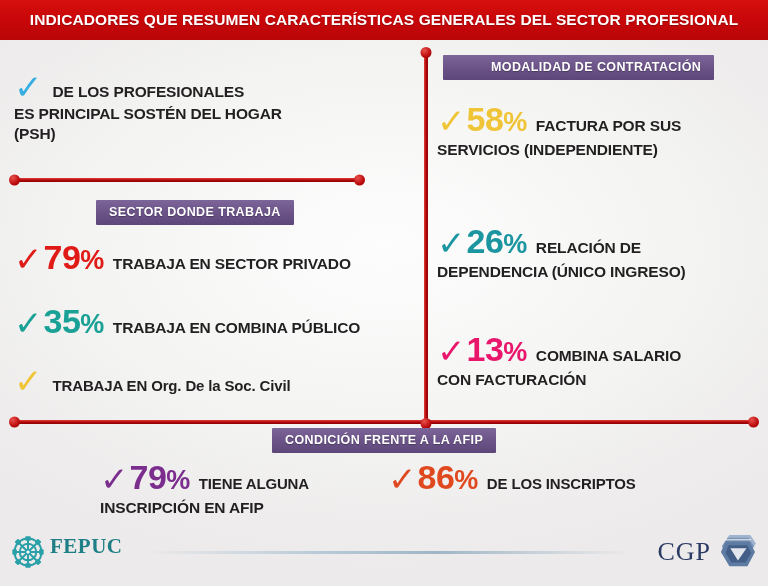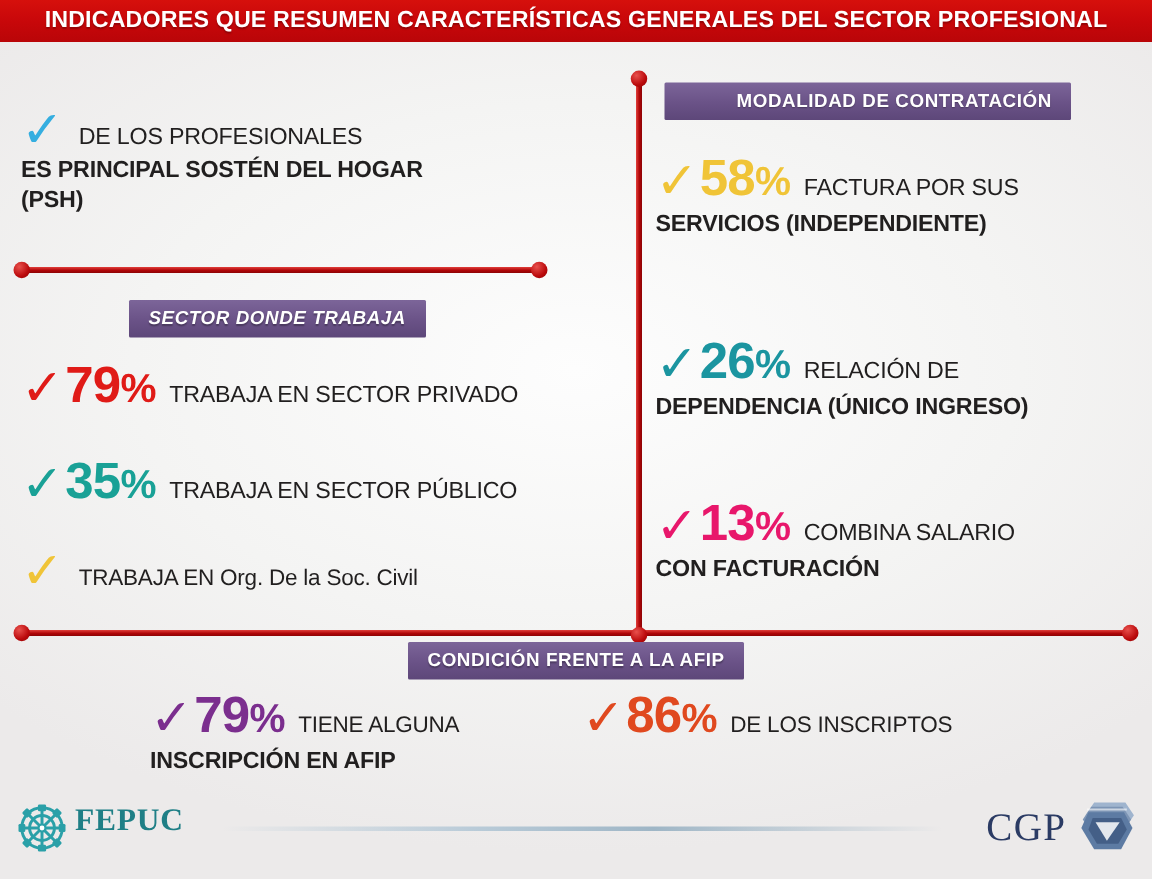--- a/index.html
+++ b/index.html
@@ -19,21 +19,21 @@
     background:
       radial-gradient(ellipse 70% 55% at 50% 42%, #fdfdfd 0%, #f4f4f3 55%, #eceaea 100%);
     overflow: hidden;
   }
 
   
   .header-bar {
     position: absolute;
     top: 0; left: 0;
     width: 768px;
-    height: 28px;
+    height: 40px;
     background: linear-gradient(180deg, #d6100c 0%, #c8070a 50%, #b90508 100%);
     display: flex;
     align-items: center;
     justify-content: center;
   }
   .header-title {
     color: #ffffff;
     font-size: 15.5px;
     font-weight: bold;
     letter-spacing: 0.1px;
@@ -88,21 +88,21 @@
     color: #ffffff;
     font-size: 12.5px;
     font-weight: bold;
     letter-spacing: 0.4px;
     padding: 5px 13px 6px 13px;
     white-space: nowrap;
     border-radius: 1px;
     text-shadow: 0 1px 1px rgba(0,0,0,0.3);
   }
   #badge-modalidad { top: 55px;  left: 443px; padding-left: 48px; }
-  #badge-sector    { top: 200px; left: 86px; font-style: italic;  }
+  #badge-sector    { top: 200px; left: 96px;  }
   #badge-afip      { top: 428px; left: 272px; }
 
   
   .stat {
     position: absolute;
     line-height: 1.12;
   }
   .stat-line1 {
     display: flex;
     align-items: baseline;
@@ -120,21 +120,21 @@
   .pct {
     font-size: 34px;
     font-weight: bold;
     letter-spacing: -0.5px;
     font-family: "Liberation Sans", sans-serif;
   }
   .pct .sym { font-size: 27px; }
   .desc {
     color: #211f1f;
     font-size: 15.5px;
-    font-weight: normal;
+    font-weight: bold;
     letter-spacing: -0.15px;
     margin-left: 9px;
     white-space: nowrap;
   }
   .desc-cont {
     color: #211f1f;
     font-size: 15.5px;
     font-weight: bold;
     letter-spacing: -0.15px;
     white-space: nowrap;
@@ -238,21 +238,21 @@
       <span class="check" style="color: rgb(224, 27, 23);">✓</span>
       <span class="pct" style="color: rgb(224, 27, 23);">79<span class="sym">%</span></span>
       <span class="desc">TRABAJA EN SECTOR PRIVADO</span>
     </div>
   </div>
 
   <div class="stat" id="stat-publico">
     <div class="stat-line1">
       <span class="check" style="color: rgb(25, 161, 150);">✓</span>
       <span class="pct" style="color: rgb(25, 161, 150);">35<span class="sym">%</span></span>
-      <span class="desc">TRABAJA EN SECTOR PÚBLICO</span>
+      <span class="desc">TRABAJA EN COMBINA PÚBLICO</span>
     </div>
   </div>
 
   <div class="stat" id="stat-civil">
     <div class="stat-line1">
       <span class="check" style="color: rgb(240, 196, 55);">✓</span>
       <span class="desc">TRABAJA EN Org. De la Soc. Civil</span>
     </div>
   </div>
 

